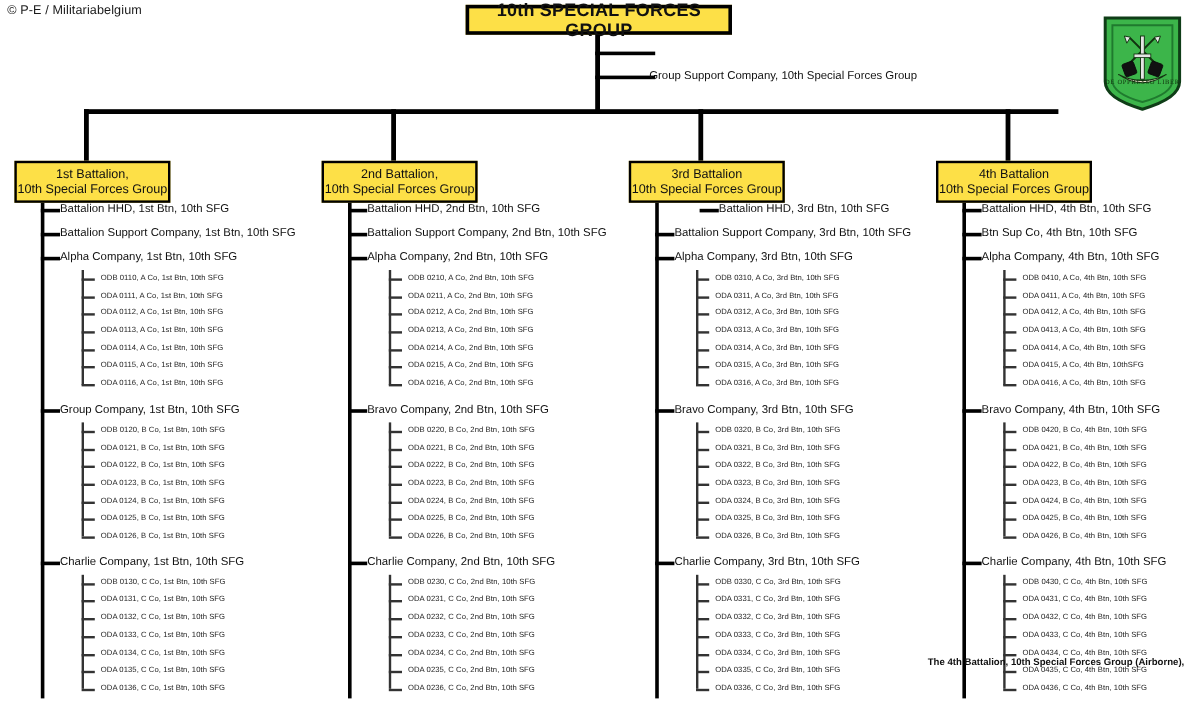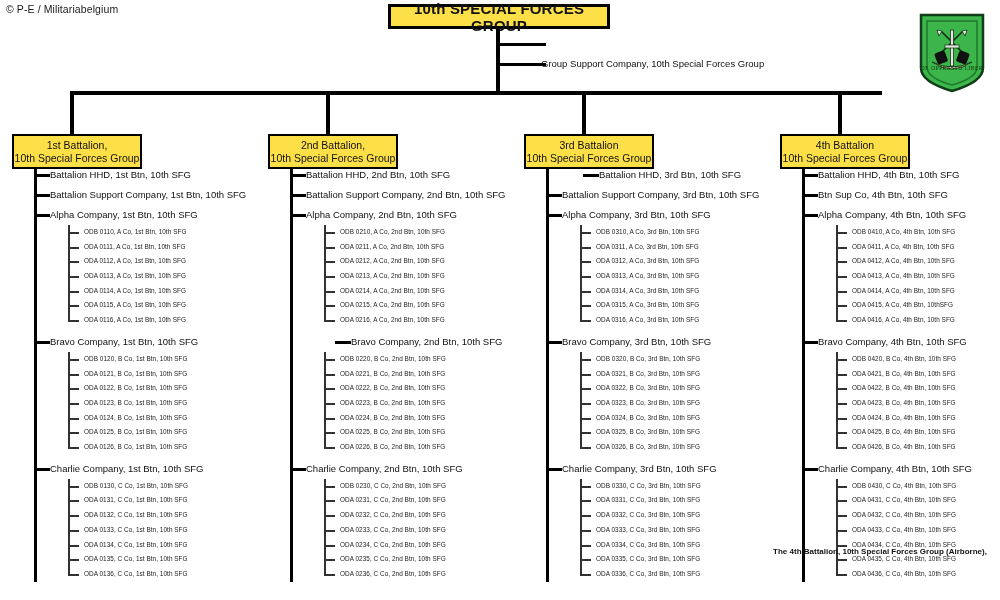--- a/index.html
+++ b/index.html
@@ -150,21 +150,21 @@
       <div class="oda-group" style="top: 56px;">
         <div class="oda-spine" style="height: 95.55px;"></div>
         <div class="oda">ODB 0110, A Co, 1st Btn,  10th SFG</div>
         <div class="oda">ODA 0111, A Co, 1st Btn,  10th SFG</div>
         <div class="oda">ODA 0112, A Co, 1st Btn,  10th SFG</div>
         <div class="oda">ODA 0113, A Co, 1st Btn,  10th SFG</div>
         <div class="oda">ODA 0114, A Co, 1st Btn,  10th SFG</div>
         <div class="oda">ODA 0115, A Co, 1st Btn,  10th SFG</div>
         <div class="oda">ODA 0116, A Co, 1st Btn,  10th SFG</div>
       </div>
-      <div class="unit" style="top: 166.9px;">Bravo Company, 1st Btn, 10th SFG</div>
+      <div class="unit" style="top: 166.9px;">Group Company, 1st Btn, 10th SFG</div>
       <div class="oda-group" style="top: 182.9px;">
         <div class="oda-spine" style="height: 95.55px;"></div>
         <div class="oda">ODB 0120, B Co, 1st Btn,  10th SFG</div>
         <div class="oda">ODA 0121, B Co, 1st Btn,  10th SFG</div>
         <div class="oda">ODA 0122, B Co, 1st Btn,  10th SFG</div>
         <div class="oda">ODA 0123, B Co, 1st Btn,  10th SFG</div>
         <div class="oda">ODA 0124, B Co, 1st Btn,  10th SFG</div>
         <div class="oda">ODA 0125, B Co, 1st Btn,  10th SFG</div>
         <div class="oda">ODA 0126, B Co, 1st Btn,  10th SFG</div>
       </div>
@@ -188,21 +188,21 @@
       <div class="oda-group" style="top: 56px;">
         <div class="oda-spine" style="height: 95.55px;"></div>
         <div class="oda">ODB 0210, A Co, 2nd Btn,  10th SFG</div>
         <div class="oda">ODA 0211, A Co, 2nd Btn,  10th SFG</div>
         <div class="oda">ODA 0212, A Co, 2nd Btn,  10th SFG</div>
         <div class="oda">ODA 0213, A Co, 2nd Btn,  10th SFG</div>
         <div class="oda">ODA 0214, A Co, 2nd Btn,  10th SFG</div>
         <div class="oda">ODA 0215, A Co, 2nd Btn,  10th SFG</div>
         <div class="oda">ODA 0216, A Co, 2nd Btn,  10th SFG</div>
       </div>
-      <div class="unit" style="top: 166.9px; margin-left: 45px;">Bravo Company, 2nd Btn, 10th SFG</div>
+      <div class="unit" style="top: 166.9px;">Bravo Company, 2nd Btn, 10th SFG</div>
       <div class="oda-group" style="top: 182.9px;">
         <div class="oda-spine" style="height: 95.55px;"></div>
         <div class="oda">ODB 0220, B Co, 2nd Btn,  10th SFG</div>
         <div class="oda">ODA 0221, B Co, 2nd Btn,  10th SFG</div>
         <div class="oda">ODA 0222, B Co, 2nd Btn,  10th SFG</div>
         <div class="oda">ODA 0223, B Co, 2nd Btn,  10th SFG</div>
         <div class="oda">ODA 0224, B Co, 2nd Btn,  10th SFG</div>
         <div class="oda">ODA 0225, B Co, 2nd Btn,  10th SFG</div>
         <div class="oda">ODA 0226, B Co, 2nd Btn,  10th SFG</div>
       </div>

